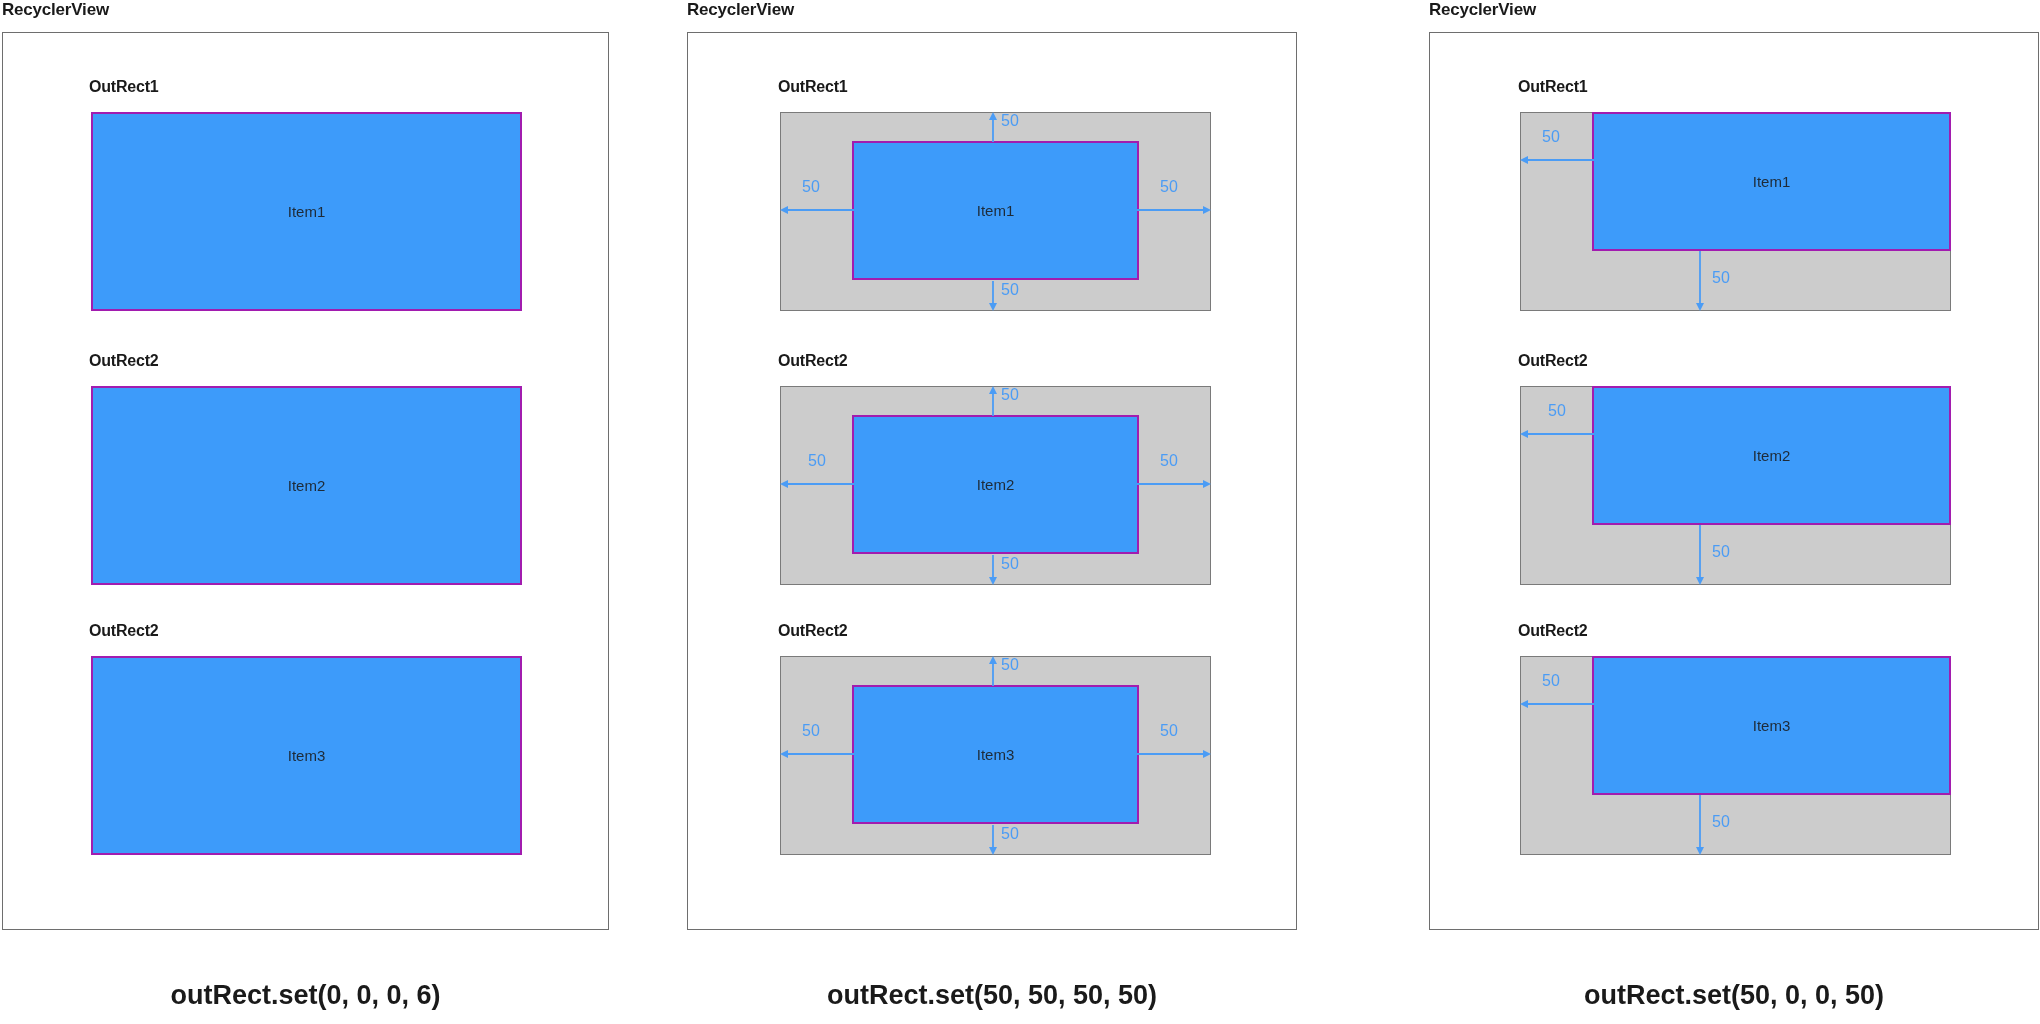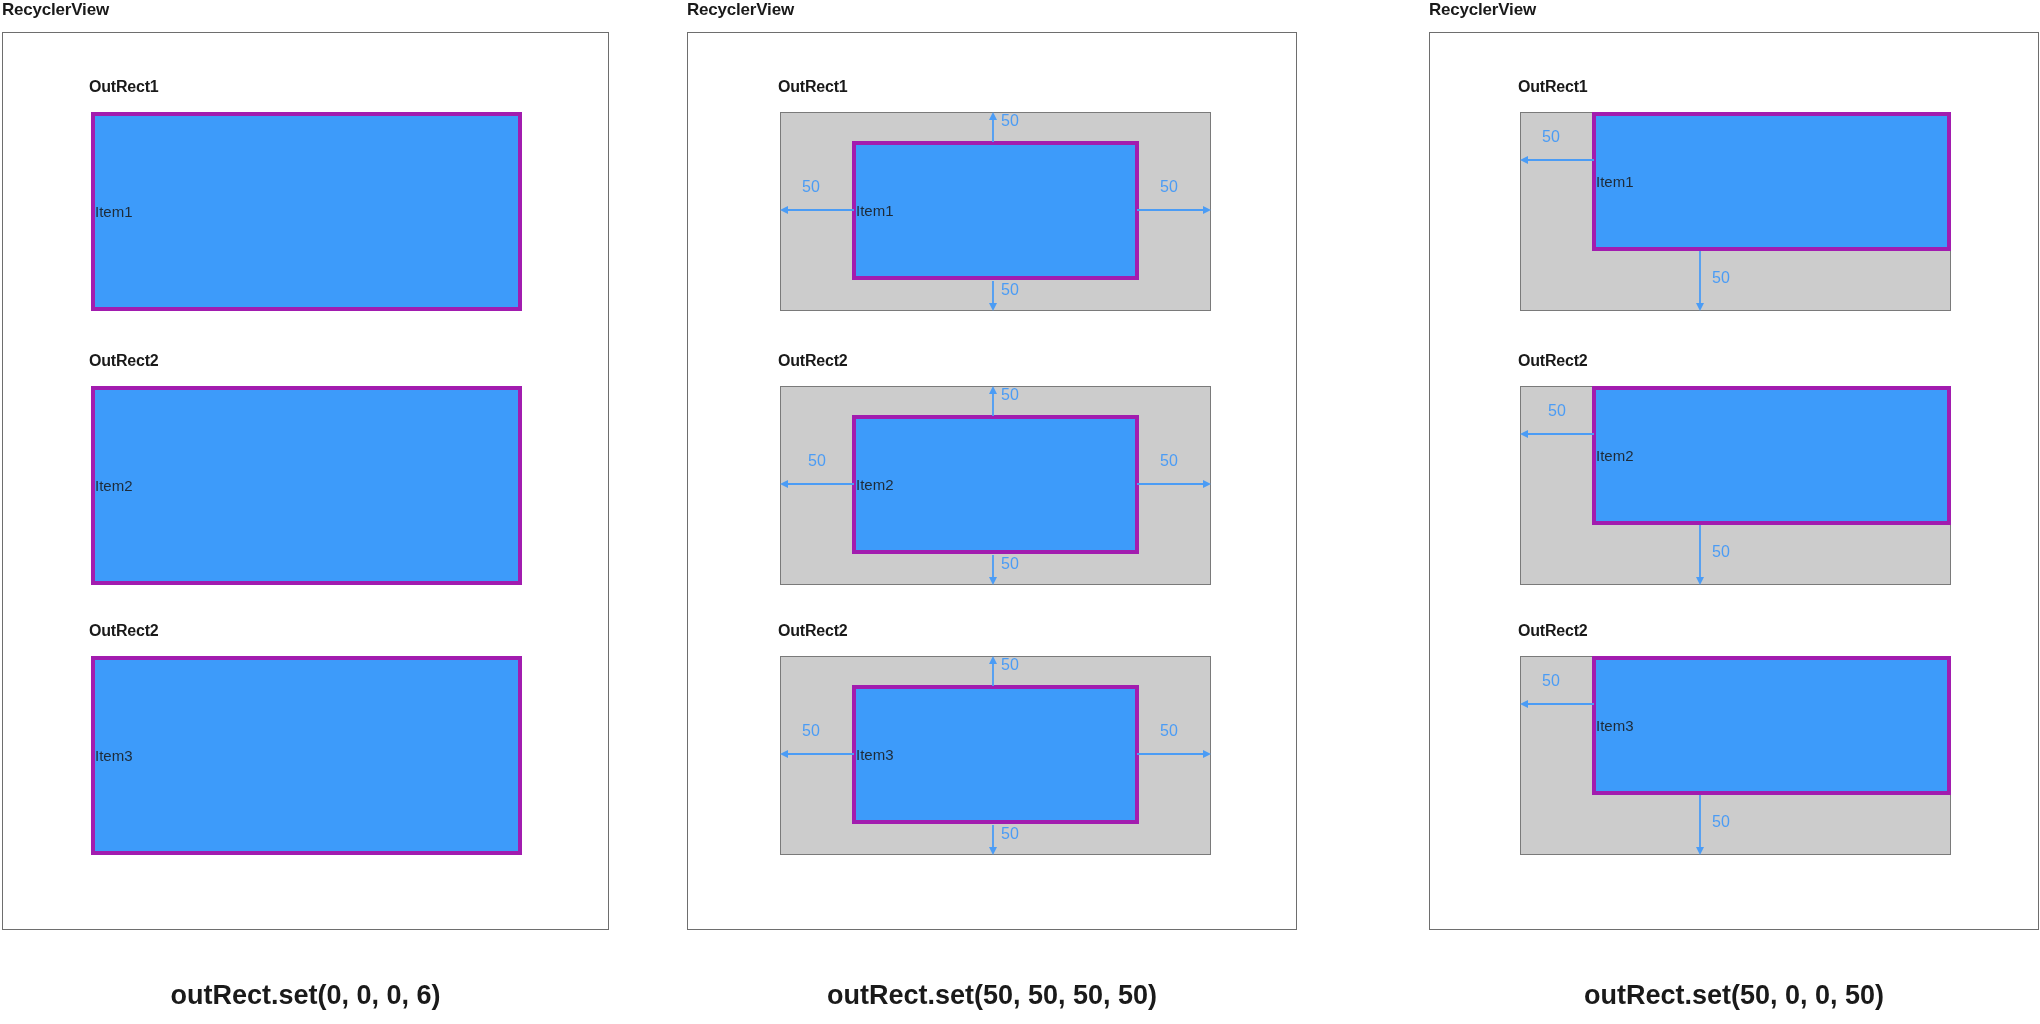--- a/index.html
+++ b/index.html
@@ -42,25 +42,26 @@
     white-space: nowrap;
   }
   .outrect {
     position: absolute;
     background: #cccccc;
     border: 1px solid #7a7a7a;
   }
   .item {
     position: absolute;
     background: #3d9bfa;
-    border: 4px solid #a21caf;
+    border: 2px solid #a21caf;
     color: #1e2b38;
     font-size: 15px;
     display: flex;
     align-items: center;
+    justify-content: center;
   }
 
   
   .dim { position: absolute; }
   .dim-label {
     position: absolute;
     font-size: 16px;
     color: #4b9cf5;
     white-space: nowrap;
   }

